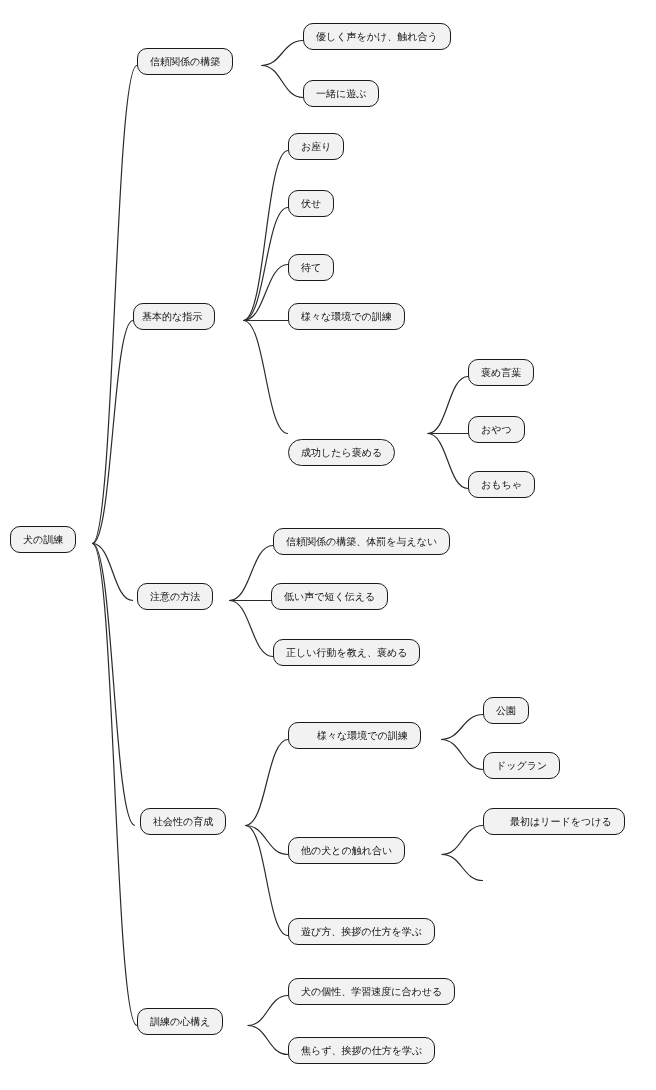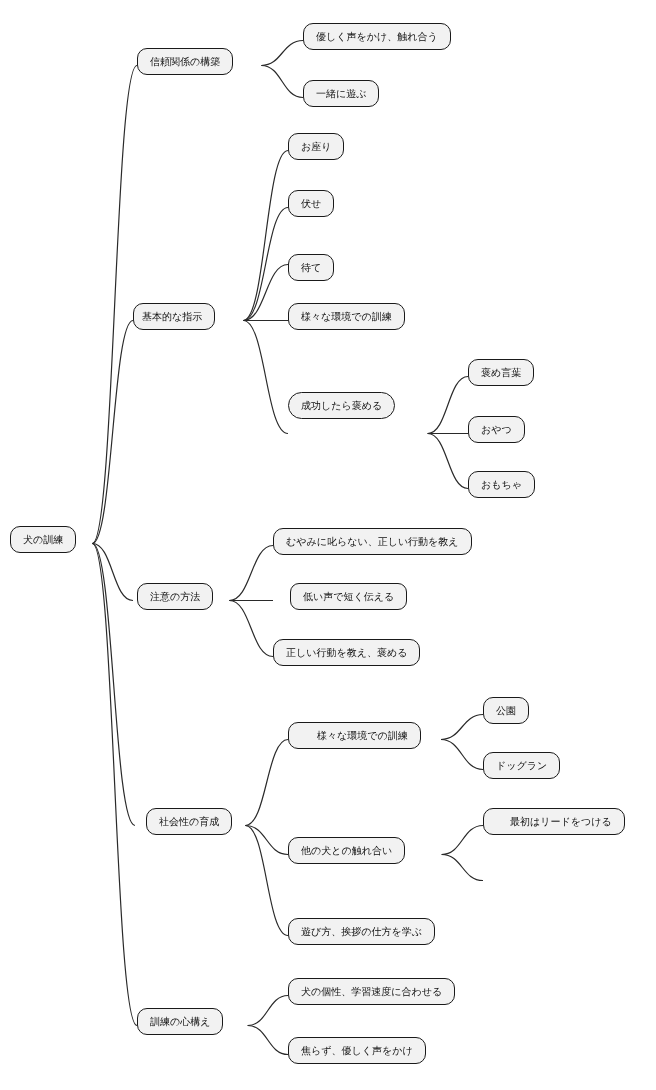--- a/index.html
+++ b/index.html
@@ -84,34 +84,34 @@
 
   <div class="node" style="left:137px;top:48px;">信頼関係の構築</div>
   <div class="node" style="left:303px;top:23px;">優しく声をかけ、触れ合う</div>
   <div class="node" style="left:303px;top:80px;">一緒に遊ぶ</div>
 
   <div class="node" style="left:133px;top:303px;padding-left:8px;">基本的な指示</div>
   <div class="node" style="left:288px;top:133px;">お座り</div>
   <div class="node" style="left:288px;top:190px;">伏せ</div>
   <div class="node" style="left:288px;top:247px;margin-top:7px;">待て</div>
   <div class="node" style="left:288px;top:303px;">様々な環境での訓練</div>
-  <div class="node" style="left:288px;top:392px;border-radius:17px;">成功したら褒める</div>
+  <div class="node" style="left:288px;top:439px;border-radius:17px;">成功したら褒める</div>
   <div class="node" style="left:468px;top:359px;">褒め言葉</div>
   <div class="node" style="left:468px;top:416px;">おやつ</div>
   <div class="node" style="left:468px;top:471px;">おもちゃ</div>
 
   <div class="node" style="left:137px;top:583px;">注意の方法</div>
-  <div class="node" style="left:273px;top:528px;">むやみに叱らない、正しい行動を教え</div>
-  <div class="node" style="left:290px;top:583px;border-radius:9px;">低い声で短く伝える</div>
+  <div class="node" style="left:273px;top:528px;">信頼関係の構築、体罰を与えない</div>
+  <div class="node" style="left:271px;top:583px;">低い声で短く伝える</div>
   <div class="node" style="left:273px;top:639px;">正しい行動を教え、褒める</div>
 
-  <div class="node" style="left:146px;top:808px;">社会性の育成</div>
+  <div class="node" style="left:140px;top:808px;">社会性の育成</div>
   <div class="node" style="left:288px;top:722px;padding-left:28px;">様々な環境での訓練</div>
   <div class="node" style="left:483px;top:697px;">公園</div>
   <div class="node" style="left:483px;top:752px;">ドッグラン</div>
   <div class="node" style="left:288px;top:837px;">他の犬との触れ合い</div>
   <div class="node" style="left:483px;top:808px;padding-left:26px;">最初はリードをつける</div>
   <div class="node" style="left:288px;top:918px;">遊び方、挨拶の仕方を学ぶ</div>
 
   <div class="node" style="left:137px;top:1008px;">訓練の心構え</div>
   <div class="node" style="left:288px;top:978px;">犬の個性、学習速度に合わせる</div>
-  <div class="node" style="left:288px;top:1037px;">焦らず、優しく声をかけ</div>
+  <div class="node" style="left:288px;top:1037px;">焦らず、挨拶の仕方を学ぶ</div>
 </div>
 
 </body></html>

